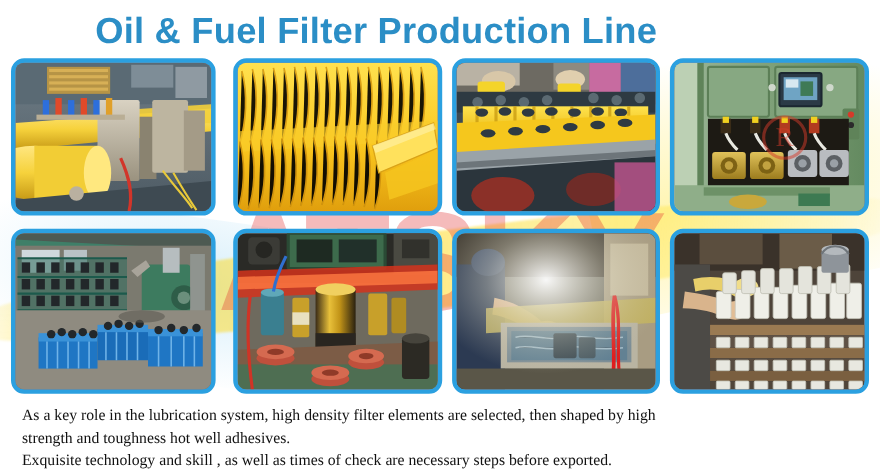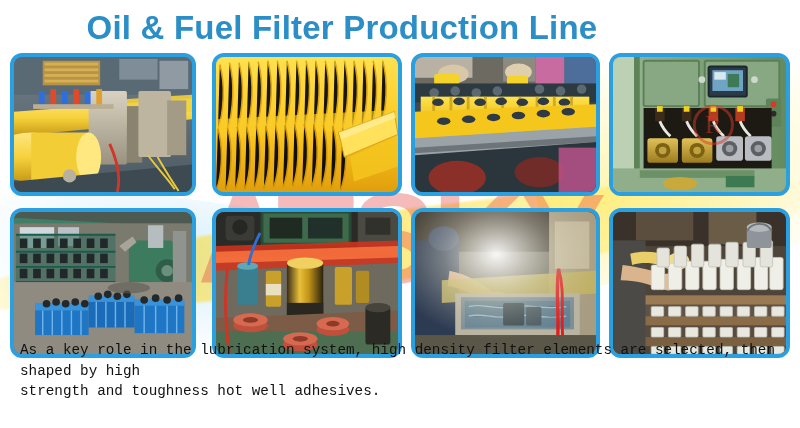--- a/index.html
+++ b/index.html
@@ -92,22 +92,22 @@
   
   .r1{top:0px;height:143px;}
   .r2{top:155px;height:150px;}
   .c1{left:10px;width:186px;}
   .c2{left:212px;width:190px;}
   .c3{left:411px;width:189px;}
   .c4{left:609px;width:181px;}
 
   
   .caption{
-    position:absolute;left:20px;top:340px;width:768px;
-    font-family:Liberation Mono, monospace;
+    position:absolute;left:20px;top:368px;width:768px;
+    font-family:Liberation Serif, serif;
     font-size:14.3px;
     line-height:20.5px;
     color:#111111;
     z-index:20;
   }
   .caption p{margin:0;}
 </style>
 </head>
 <body>
 
@@ -684,15 +684,16 @@
   <div class="watermark">
     <div class="wm-swoosh3"></div>
     <div class="wm-swoosh2"></div>
     <div class="wm-swoosh"></div>
     <div class="wm-text">ATSKY</div>
   </div>
 
   <div class="caption">
     <p>As a key role in the lubrication system, high density filter elements are selected, then shaped by high</p>
     <p>strength and toughness hot well adhesives.</p>
+    <p>Exquisite technology and skill , as well as times of check are necessary steps before exported.</p>
   </div>
 
 </div>
 
 </body></html>

